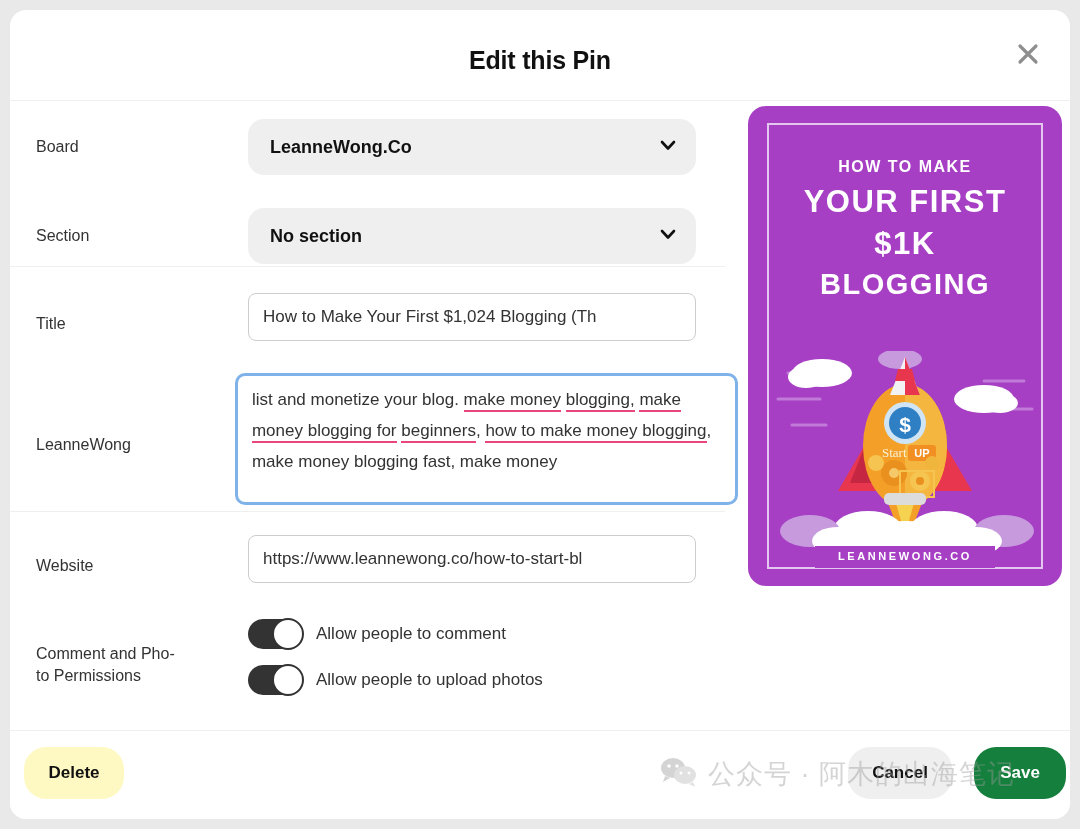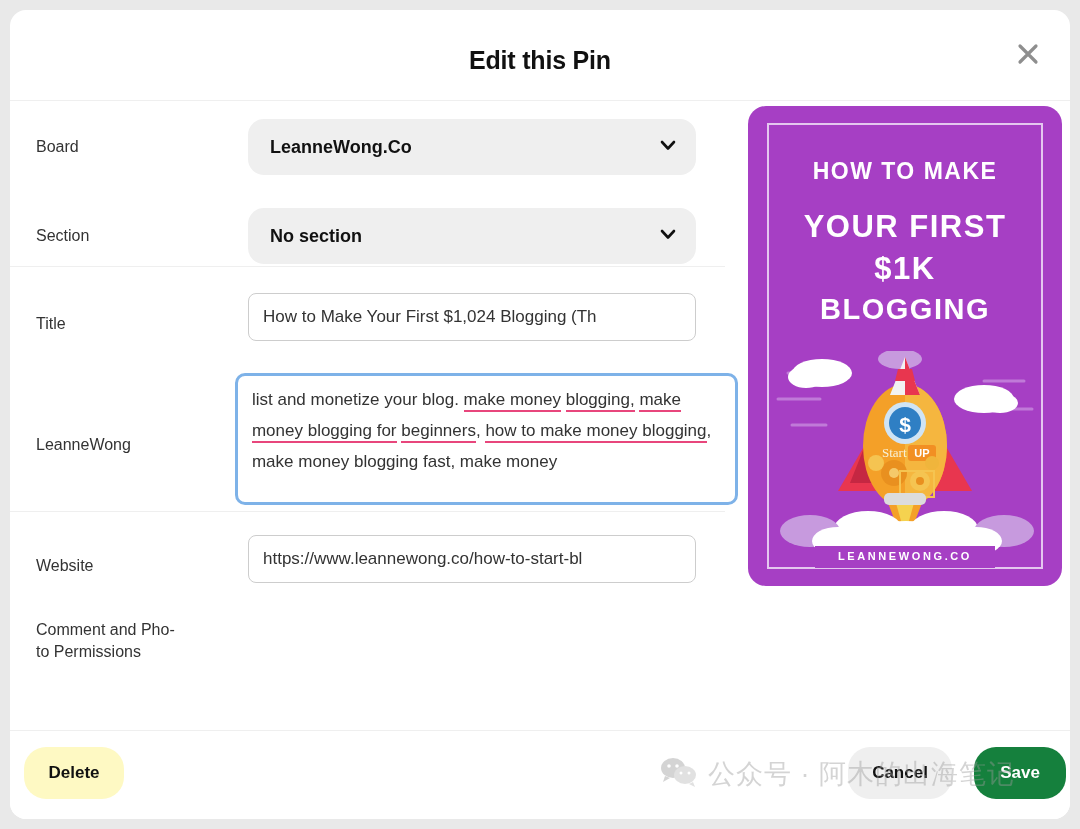--- a/index.html
+++ b/index.html
@@ -211,21 +211,21 @@
   }
   .pin-text {
     position: absolute;
     left: 0;
     right: 0;
     top: 52px;
     text-align: center;
     color: #ffffff;
     letter-spacing: 1.5px;
   }
-  .pin-l1 { font-size: 23px; font-weight: bold; margin-bottom: 24px; }
+  .pin-l1 { font-size: 16px; font-weight: bold; margin-bottom: 8px; }
   .pin-l2 { font-size: 31px; font-weight: bold; margin-bottom: 6px; }
   .pin-l3 { font-size: 31px; font-weight: bold; margin-bottom: 6px; }
   .pin-l4 { font-size: 29px; font-weight: bold; }
 
   .pin-footer {
     position: absolute;
     left: 0;
     right: 0;
     bottom: 24px;
     text-align: center;
@@ -374,20 +374,34 @@
 
       <div class="row" style="top:434px;">
         <div class="row-label" style="padding-top:14px;">Website</div>
         <div class="text-input">https://www.leannewong.co/how-to-start-bl</div>
       </div>
 
       <div class="row" style="top:518px;">
         <div class="row-label multiline">
           <div>Comment and Pho-</div>
           <div>to Permissions</div>
+        </div>
+        <div style="margin-left:28px;">
+          <div class="toggle-row">
+            <div class="toggle">
+              <div class="knob"></div>
+            </div>
+            <div class="toggle-label">Allow people to comment</div>
+          </div>
+          <div class="toggle-row">
+            <div class="toggle">
+              <div class="knob"></div>
+            </div>
+            <div class="toggle-label">Allow people to upload photos</div>
+          </div>
         </div>
       </div>
 
     </div>
 
     <div class="preview-col">
       <div class="pin">
         <div class="pin-frame"></div>
 
         <div class="pin-text">

